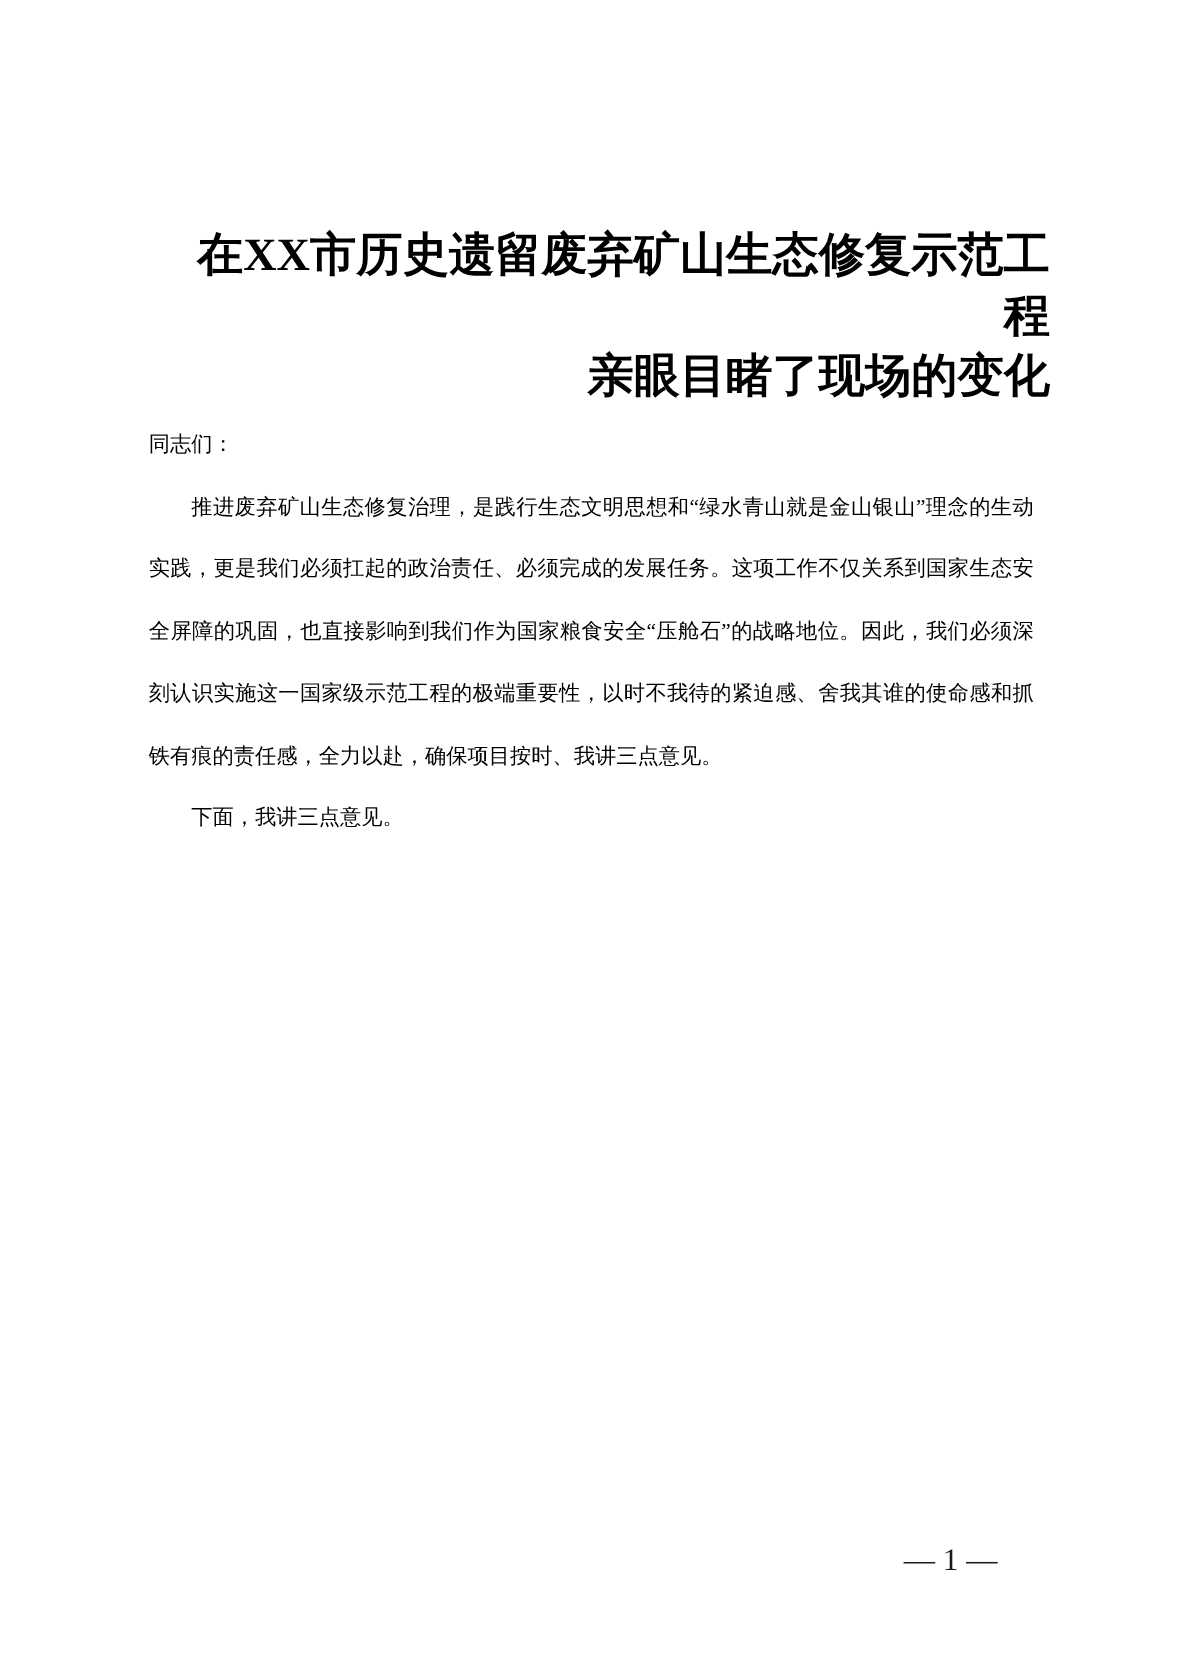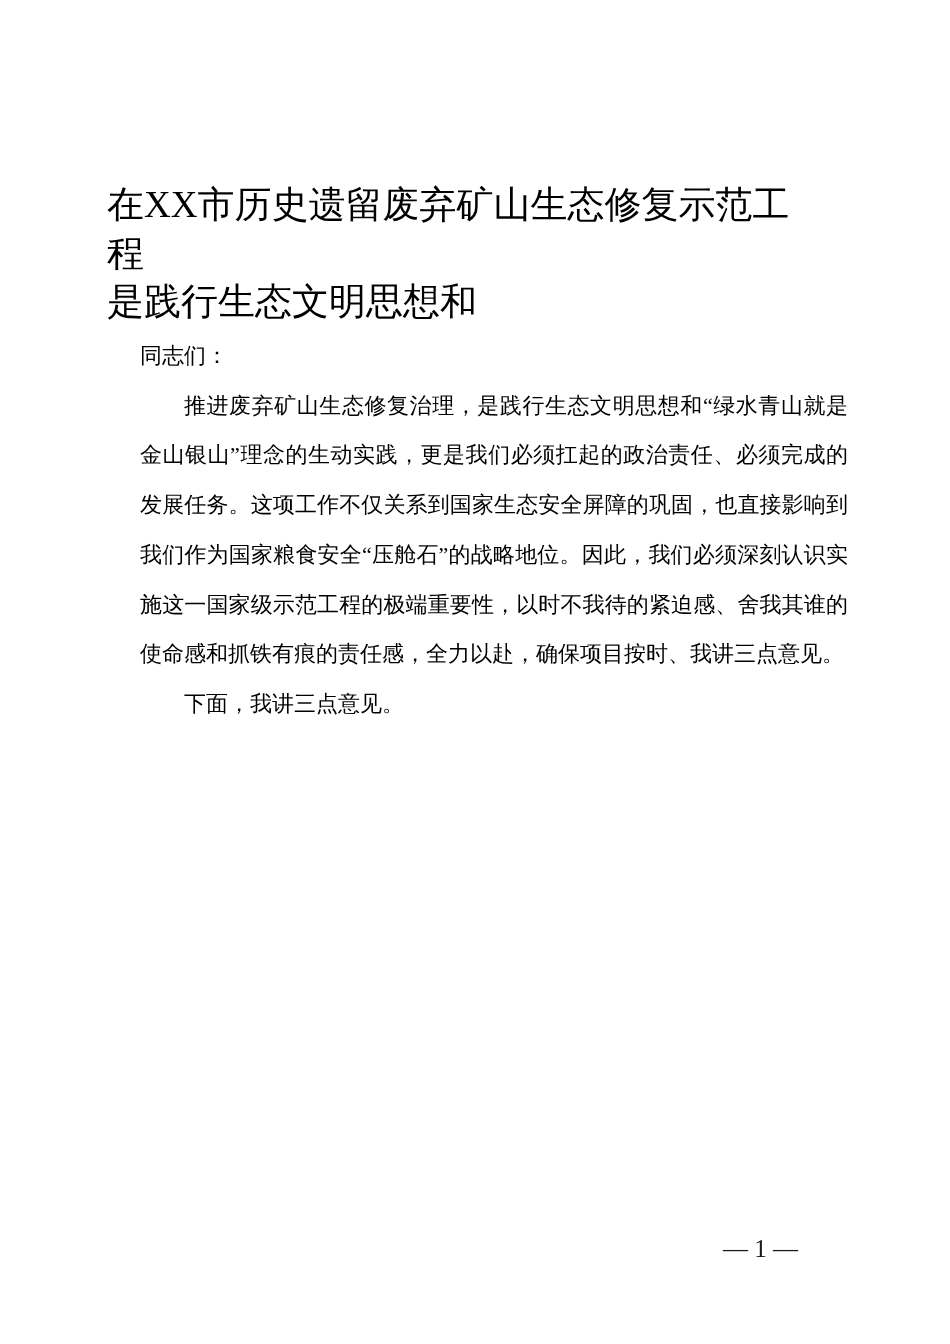--- a/index.html
+++ b/index.html
@@ -12,35 +12,35 @@
     width: 950px;
     height: 1344px;
     background: #ffffff;
     color: #000000;
     font-family: "Liberation Serif", serif;
     overflow: hidden;
   }
   .doc-title {
     position: absolute;
     top: 181px;
-    left: 107px;
+    left: 132px;
     width: 708px;
-    text-align: left;
-    font-weight: normal;
+    text-align: right;
+    font-weight: bold;
     font-size: 37px;
     line-height: 48.5px;
     letter-spacing: 0px;
     font-family: "Liberation Serif", serif;
   }
   .doc-body {
     position: absolute;
     top: 331px;
-    left: 140px;
+    left: 119px;
     width: 708px;
-    font-size: 22px;
+    font-size: 17px;
     line-height: 49.7px;
     text-align: justify;
     font-family: "Liberation Serif", serif;
   }
   .doc-body p {
     margin: 0;
     padding: 0;
     text-indent: 2em;
   }
   .doc-body p.no-indent {
@@ -57,21 +57,21 @@
     white-space: nowrap;
   }
 </style>
 </head>
 <body>
 
 <div class="page">
 
   <div class="doc-title">
     <div>在XX市历史遗留废弃矿山生态修复示范工程</div>
-    <div>是践行生态文明思想和</div>
+    <div>亲眼目睹了现场的变化</div>
   </div>
 
   <div class="doc-body">
     <p class="no-indent">同志们：</p>
     <p>推进废弃矿山生态修复治理，是践行生态文明思想和“绿水青山就是金山银山”理念的生动实践，更是我们必须扛起的政治责任、必须完成的发展任务。这项工作不仅关系到国家生态安全屏障的巩固，也直接影响到我们作为国家粮食安全“压舱石”的战略地位。因此，我们必须深刻认识实施这一国家级示范工程的极端重要性，以时不我待的紧迫感、舍我其谁的使命感和抓铁有痕的责任感，全力以赴，确保项目按时、我讲三点意见。</p>
     <p>下面，我讲三点意见。</p>
   </div>
 
   <div class="page-footer">— 1 —</div>
 

